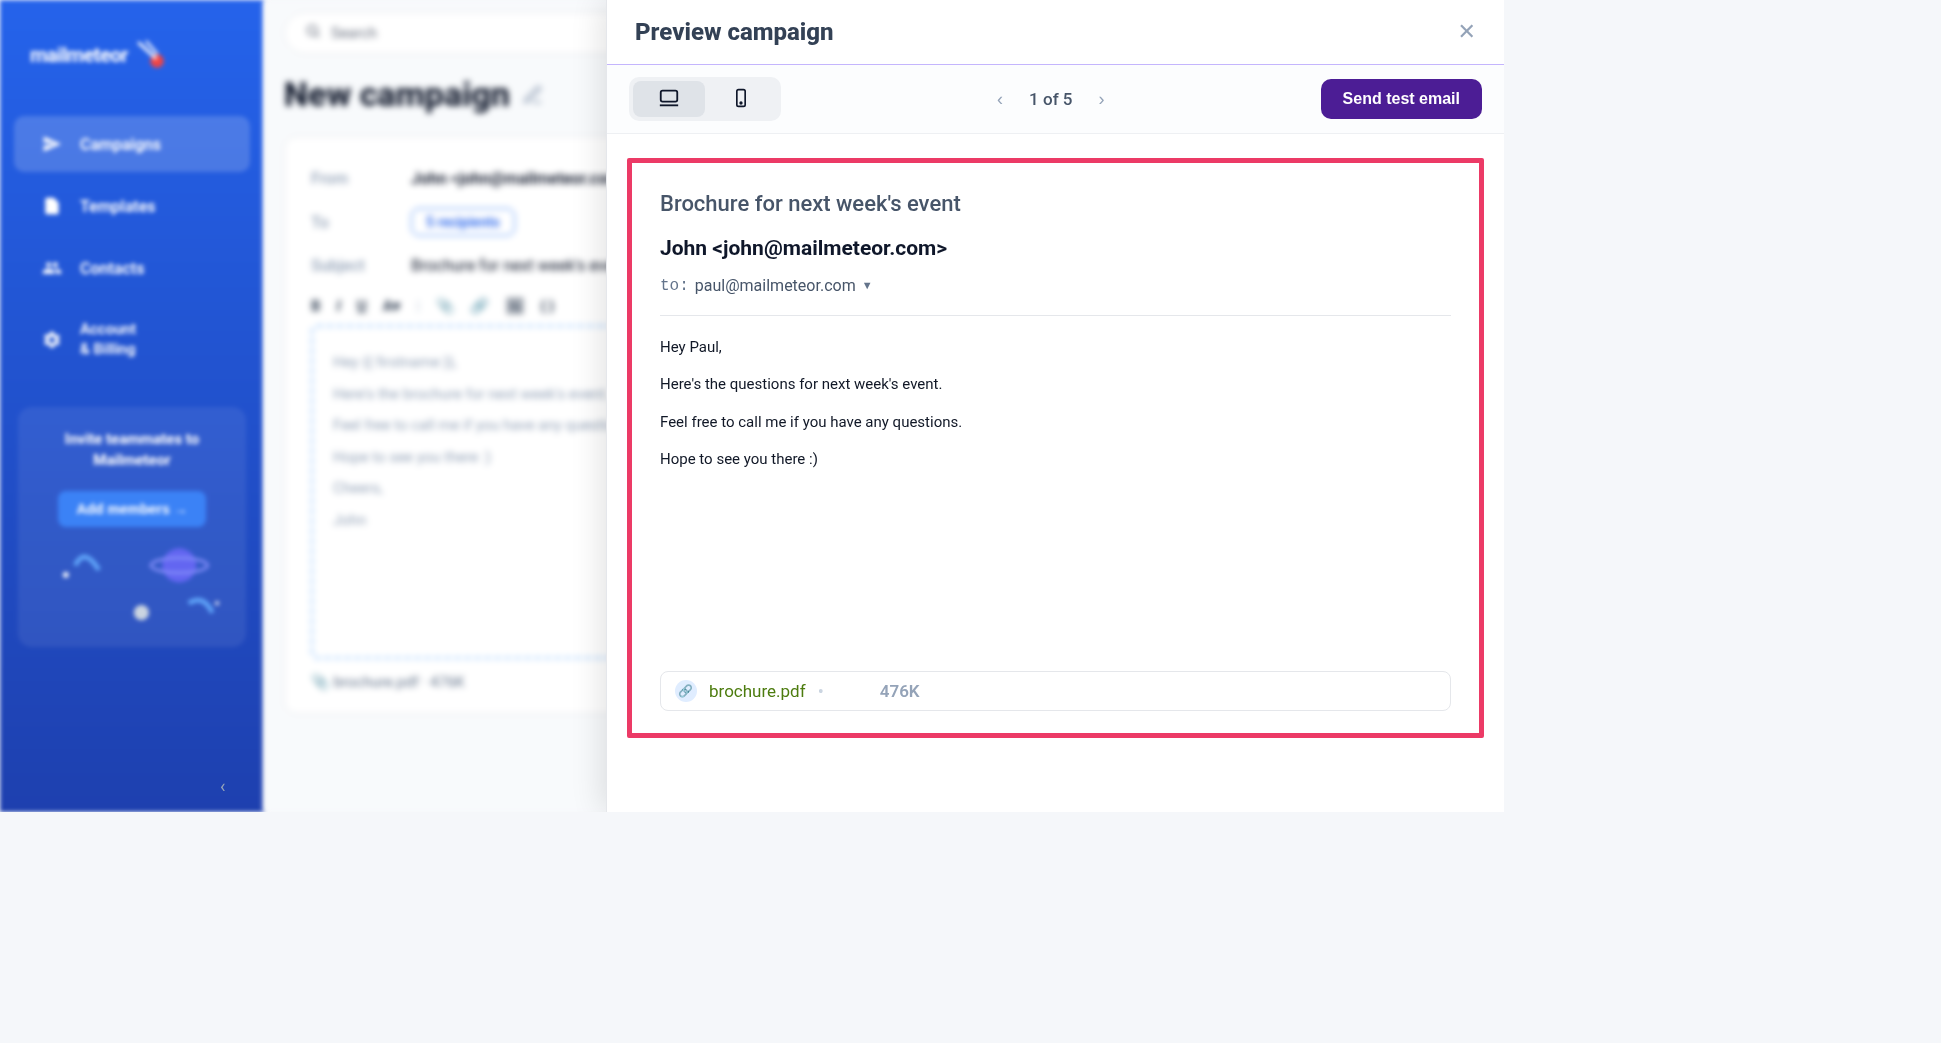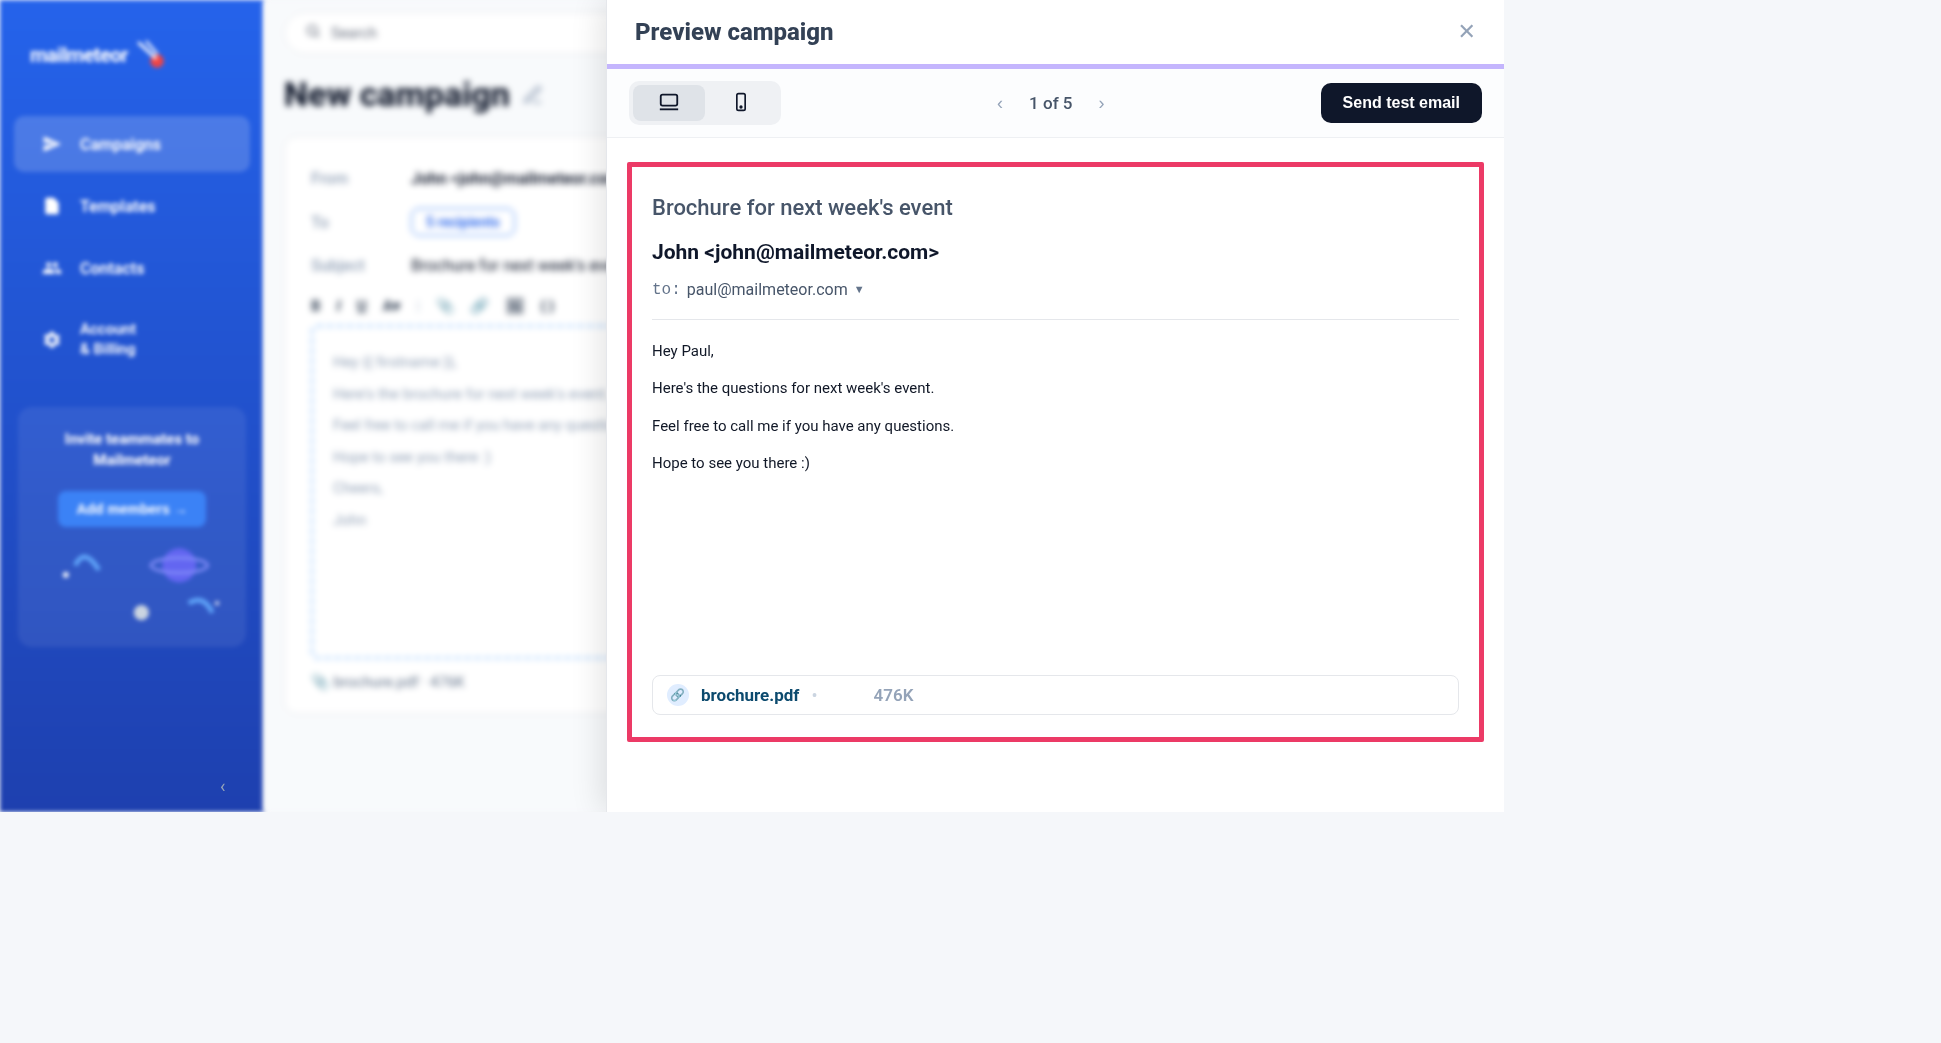--- a/index.html
+++ b/index.html
@@ -28,46 +28,46 @@
 .compose-card { background: #fff; border: 1px solid #e5e7eb; border-radius: 12px; padding: 22px 26px; width: 920px; }
 .field-row { display: flex; align-items: center; gap: 30px; padding: 10px 0; font-size: 16px; color: #475569; }
 .field-label { width: 70px; color: #94a3b8; font-weight: 500; }
 .chip { border: 1.5px solid #3b82f6; color: #2563eb; padding: 5px 14px; border-radius: 8px; font-weight: 600; font-size: 14px; }
 .toolbar { display: flex; gap: 16px; padding: 12px 0 10px; color: #334155; font-size: 15px; font-weight: 700; }
 .editor-box { border: 2px dashed #93c5fd; border-radius: 6px; padding: 20px; color: #94a3b8; font-size: 15px; line-height: 2.1; min-height: 320px; }
 .attach-row { margin-top: 14px; color:#64748b; font-size:15px; }
 
 
 .modal { position: absolute; left: 606px; top: 0; right: 0; height: 100%; background: #fff; box-shadow: -4px 0 30px rgba(0,0,0,0.12); border-left: 1px solid #e5e7eb; }
-.modal-header { display: flex; align-items: center; justify-content: space-between; padding: 18px 28px; border-bottom: 5px solid #c4b5fd; }
+.modal-header { display: flex; align-items: center; justify-content: space-between; padding: 18px 28px; border-bottom: 1px solid #c4b5fd; }
 .modal-title { font-size: 24px; font-weight: 800; color: #334155; }
 .close-btn { background: none; border: none; font-size: 22px; color: #94a3b8; cursor: pointer; line-height: 1; }
 
 .modal-toolbar { display: flex; align-items: center; justify-content: space-between; padding: 12px 22px; border-bottom: 1px solid #eef0f3; background: #fcfdfe; }
 .device-toggle { display: flex; background: #eff1f4; border-radius: 10px; padding: 4px; }
 .device-btn { width: 72px; height: 36px; display: flex; align-items: center; justify-content: center; border-radius: 8px; border: none; cursor: pointer; background: transparent; color: #334155; }
 .device-btn.active { background: #dfe3e8; }
 .pager { display: flex; align-items: center; gap: 22px; color: #475569; font-size: 17px; font-weight: 500; }
 .pager-btn { background: none; border: none; color: #94a3b8; cursor: pointer; font-size: 18px; padding: 4px; }
-.send-btn { background: #0f172a; color: #fff; border: none; padding: 11px 22px; border-radius: 10px; font-weight: 700; font-size: 16px; cursor: pointer; }
+.send-btn { background: #4c1d95; color: #fff; border: none; padding: 11px 22px; border-radius: 10px; font-weight: 700; font-size: 16px; cursor: pointer; }
 
 .preview-wrap { padding: 24px 20px; }
-.preview-frame { border: 5px solid #ec3a66; border-radius: 2px; padding: 28px 20px 22px; min-height: 580px; display:flex; flex-direction:column;justify-content:space-between; }
+.preview-frame { border: 5px solid #ec3a66; border-radius: 2px; padding: 28px 28px 22px; min-height: 580px; display:flex; flex-direction:column;justify-content:space-between; }
 .email-subject { font-size: 22px; color: #475569; font-weight: 500; margin-bottom: 20px; }
 .email-from { font-size: 21px; font-weight: 700; color: #0f172a; margin-bottom: 16px; }
 .email-to-row { font-size: 16px; color: #475569; display:flex; align-items:center; gap:6px; }
 .email-to-label { color:#64748b;font-family:Liberation Mono, monospace; }
 .email-hr { border: none; border-top: 1px solid #e5e7eb; margin: 20px 0; }
 .email-body { font-size: 15px; color: #111827; line-height: 1.55; }
 .email-body p { margin-bottom: 14px; }
 .email-body .sig { margin-bottom: 0; }
 .spacer { flex:1; }
 .attachment { margin-top: 10px; border: 1px solid #e5e7eb; border-radius: 8px; padding: 8px 14px; display: flex; align-items: center; gap: 12px; }
 .attach-icon { width: 22px; height: 22px; border-radius: 50%; background: #e0edff; color: #2563eb; display: flex; align-items: center; justify-content: center; font-size: 12px; }
-.attach-name { font-weight: 700; color: #0c4a6e; font-size: 17px; }
+.attach-name { font-weight: 400; color: #4d7c0f; font-size: 17px; }
 .attach-dot { color: #cbd5e1; font-size: 18px; }
 .attach-size { color: #94a3b8; font-size: 17px; font-weight: 600; margin-left: 44px; }
 
 
 .space-art { position:absolute; bottom:10px; left:10px; right:10px; height:100px; }
 </style>
 </head>
 <body>
 
 <aside class="sidebar">

